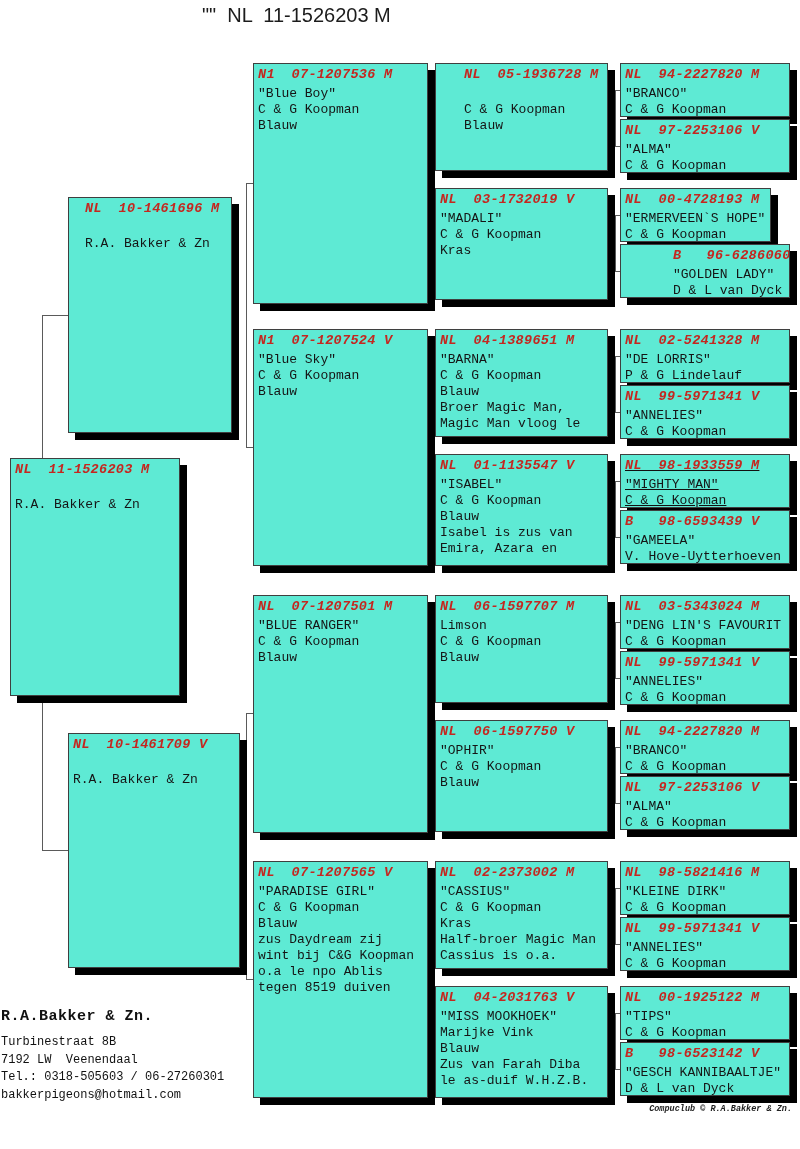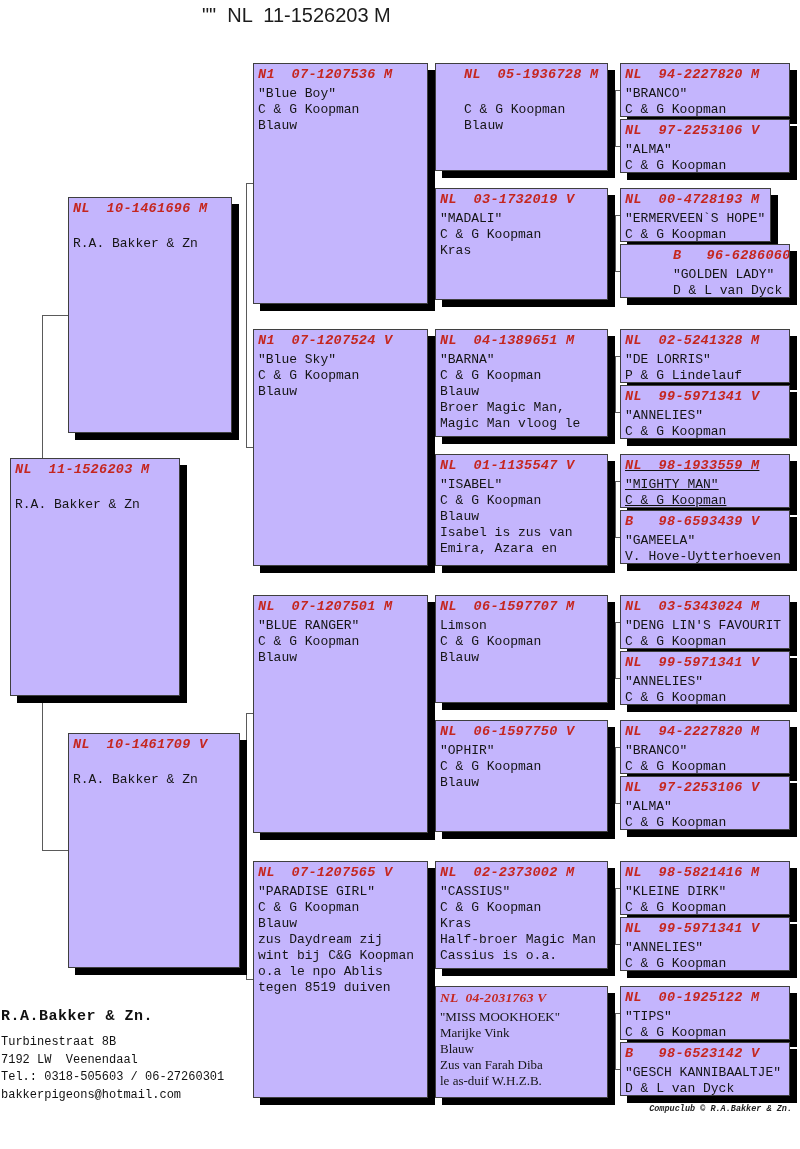--- a/index.html
+++ b/index.html
@@ -1,21 +1,21 @@
 <!DOCTYPE html>
 <html style="--red: #C5261F; --line: #5a5a5a;"><head>
 <meta charset="utf-8">
 <style>
   :root{ --red:#C5261F; --line:#5a5a5a; --border:#3f3f3f; }
   html,body{ margin:0; padding:0; }
   body{ width:800px; height:1149px; background:#ffffff; position:relative;
         font-family:"Liberation Mono", monospace; color:#111; overflow:hidden; }
   #page-title{ position:absolute; left:202px; top:4px; white-space:pre;
         font-family:"Liberation Sans", sans-serif; font-size:20px; color:#1c1c1c; }
-  .pbox{ position:absolute; background:#c4b5fd; border:1px solid var(--border);
+  .pbox{ position:absolute; background:#5eead4; border:1px solid var(--border);
         box-shadow:7px 7px 0 #000; box-sizing:border-box; overflow:hidden; }
   .pbox .hdr{ color:var(--red); font-weight:bold; font-style:italic;
         font-size:13.5px; line-height:16px; white-space:pre; padding:3px 0 0 4px;
         letter-spacing:0.3px; }
   .pbox .bdy{ font-size:13px; line-height:16px; white-space:pre;
         padding:3px 0 0 4px; color:#151515; }
   .cline{ position:absolute; background:var(--line); }
   #footer{ position:absolute; left:1px; top:1008px; }
   #footer .owner{ font-weight:bold; font-size:15px; letter-spacing:0.5px;
         margin-bottom:9px; white-space:pre; }
@@ -73,21 +73,21 @@
     <div class="cline" style="left: 615px; top: 888px; width: 6px; height: 1px;"></div>
     <div class="cline" style="left: 615px; top: 944px; width: 6px; height: 1px;"></div>
     <div class="cline" style="left: 615px; top: 1013px; width: 1px; height: 57px;"></div>
     <div class="cline" style="left: 615px; top: 1013px; width: 6px; height: 1px;"></div>
     <div class="cline" style="left: 615px; top: 1069px; width: 6px; height: 1px;"></div>
     <div class="pbox" style="left: 10px; top: 458px; width: 170px; height: 238px;">
       <div class="hdr">NL  11-1526203 M</div>
       <div class="bdy">
 R.A. Bakker &amp; Zn</div>
     </div>
-    <div class="pbox" style="left: 68px; top: 197px; width: 164px; height: 236px;">
+    <div class="pbox" style="left: 68px; top: 197px; width: 164px; height: 236px; padding-left: 12px;">
       <div class="hdr">NL  10-1461696 M</div>
       <div class="bdy">
 R.A. Bakker &amp; Zn</div>
     </div>
     <div class="pbox" style="left: 68px; top: 733px; width: 172px; height: 235px;">
       <div class="hdr">NL  10-1461709 V</div>
       <div class="bdy">
 R.A. Bakker &amp; Zn</div>
     </div>
     <div class="pbox" style="left: 253px; top: 63px; width: 175px; height: 241px;">
@@ -159,21 +159,21 @@
 Blauw</div>
     </div>
     <div class="pbox" style="left: 435px; top: 861px; width: 173px; height: 108px;">
       <div class="hdr">NL  02-2373002 M</div>
       <div class="bdy">"CASSIUS"
 C &amp; G Koopman
 Kras
 Half-broer Magic Man
 Cassius is o.a.</div>
     </div>
-    <div class="pbox" style="left: 435px; top: 986px; width: 173px; height: 112px; font-family: Liberation Serif, serif;">
+    <div class="pbox" style="left: 435px; top: 986px; width: 173px; height: 112px;">
       <div class="hdr">NL  04-2031763 V</div>
       <div class="bdy">"MISS MOOKHOEK"
 Marijke Vink
 Blauw
 Zus van Farah Diba
 le as-duif W.H.Z.B.</div>
     </div>
     <div class="pbox" style="left: 620px; top: 63px; width: 170px; height: 54px;">
       <div class="hdr">NL  94-2227820 M</div>
       <div class="bdy">"BRANCO"

